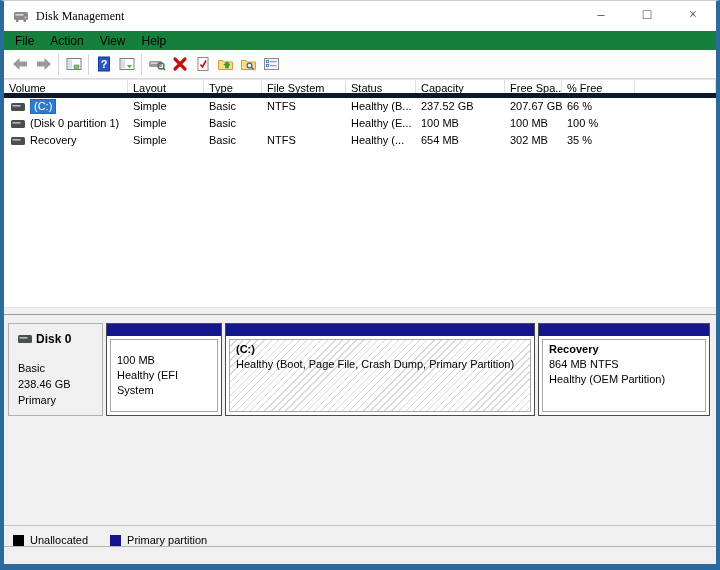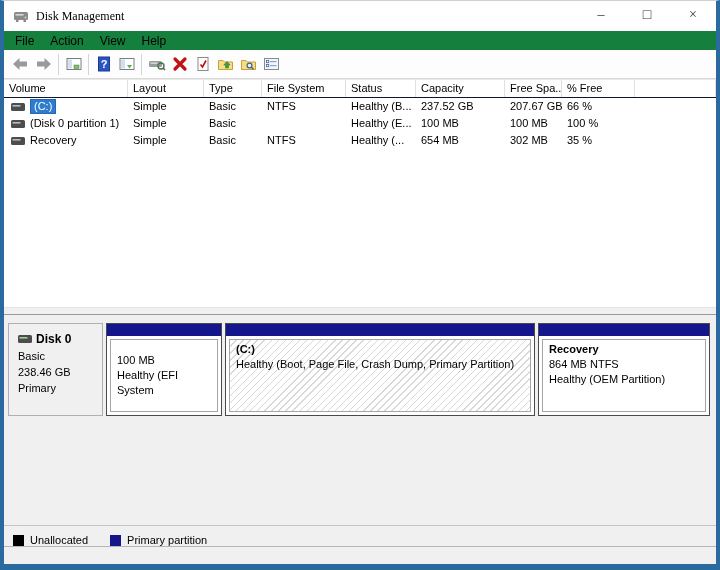--- a/index.html
+++ b/index.html
@@ -26,36 +26,36 @@
   .menu-item { font-size: 12px; color: #000; padding: 1px 8px; }
 
   
   .toolbar { position: absolute; left: 0; top: 49px; width: 712px; height: 29px; background: #fdfdfd; border-bottom: 1px solid #d9d9d9; display: flex; align-items: center; padding-left: 5px; }
   .tbtn { width: 23px; height: 23px; display: flex; align-items: center; justify-content: center; }
   .tsep { width: 1px; height: 21px; background: #d4d4d4; margin: 0 3px; }
 
   
   .volume-pane { position: absolute; left: 0; top: 78px; width: 712px; height: 228px; background: #fff; border-top: 1px solid #e8e8e8; }
   .vgrid { display: grid; grid-template-columns: 124px 76px 58px 84px 70px 89px 57px 73px 1fr; }
-  .vhead { height: 18px; border-bottom: 1px solid #0f172a; }
+  .vhead { height: 18px; border-bottom: 5px solid #0f172a; }
   .vhead .hcell { font-size: 11px; line-height: 17px; padding-left: 5px; border-right: 1px solid #e0e0e0; color: #000; white-space: nowrap; overflow: hidden; }
   .vrow { height: 17px; }
   .vrow .cell { font-size: 11px; line-height: 17px; padding-left: 5px; color: #000; white-space: nowrap; overflow: hidden; }
   .vol-cell { display: flex; align-items: center; padding-left: 7px !important; }
   .disk-ico { display: inline-flex; margin-right: 5px; flex: 0 0 auto; }
   .sel-label { background: #2e7ccd; border: 1px solid #2567b4; color: #fff; padding: 0 3px; line-height: 13px; font-size: 11px; }
 
   
   .splitter { position: absolute; left: 0; top: 306px; width: 712px; height: 8px; background: #f0f0f0; border-top: 1px solid #e5e5e5; border-bottom: 1px solid #9b9b9b; }
 
   
   .bottom-pane { position: absolute; left: 0; top: 314px; width: 712px; height: 210px; background: #f0f0f0; }
   .disk-row { position: absolute; left: 4px; top: 8px; width: 702px; height: 93px; display: flex; }
   .disk-label { width: 95px; flex: 0 0 auto; border: 1px solid #b0b0b0; background: #f0f0f0; padding: 7px 0 0 9px; font-size: 11px; line-height: 16px; color: #000; }
-  .disk-name-line { display: flex; align-items: center; font-weight: bold; font-size: 12px; margin-bottom: 1px; }
+  .disk-name-line { display: flex; align-items: center; font-weight: bold; font-size: 12px; margin-bottom: 13px; }
   .disk-name-line .disk-ico { margin-right: 4px; }
   .parts { flex: 1; display: flex; margin-left: 3px; gap: 3px; }
   .part { border: 1px solid #4a4a4a; background: #fff; display: flex; flex-direction: column; }
   .part-efi { width: 116px; flex: 0 0 auto; }
   .part-c { flex: 1; }
   .part-recovery { width: 172px; flex: 0 0 auto; }
   .pbar { height: 12px; background: #16168c; flex: 0 0 auto; }
   .pbody { flex: 1; margin: 3px; border: 1px solid #a6a6a6; padding: 2px 6px; font-size: 11px; line-height: 15px; color: #000; display: flex; flex-direction: column; background: #fff; overflow: hidden; }
   .pbody.hatch { background: repeating-linear-gradient(135deg, #ffffff 0px, #ffffff 4px, #d8d8d8 4px, #d8d8d8 5px); }
   .pbody.vcenter { justify-content: center; }

